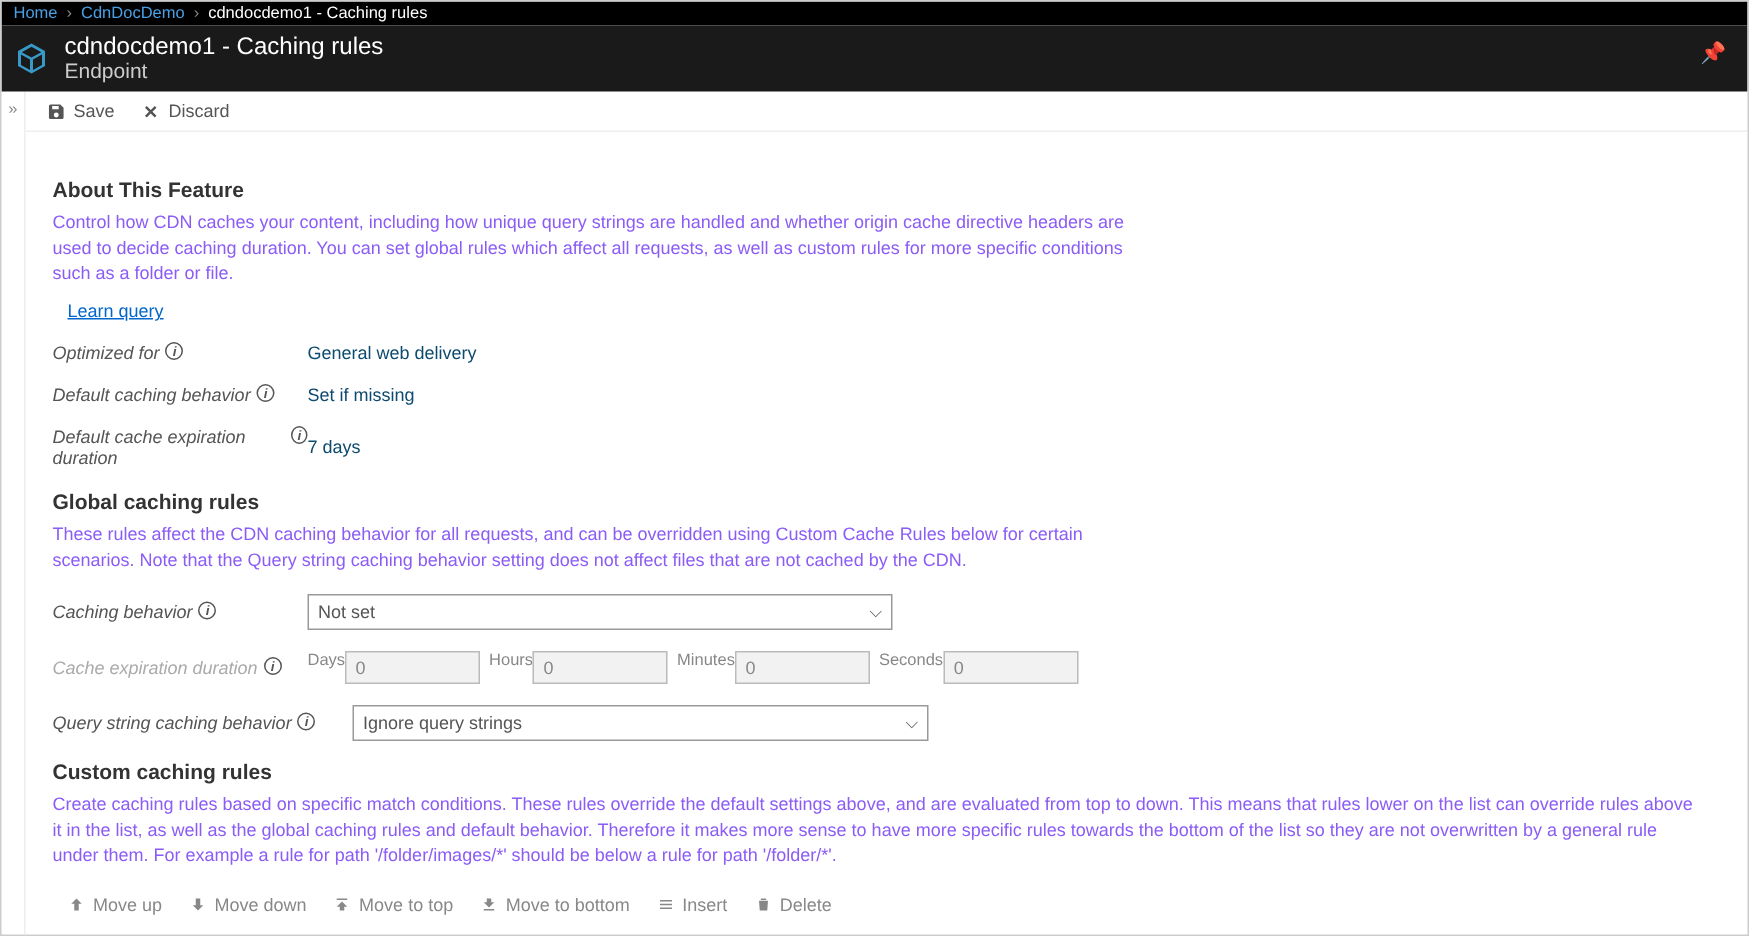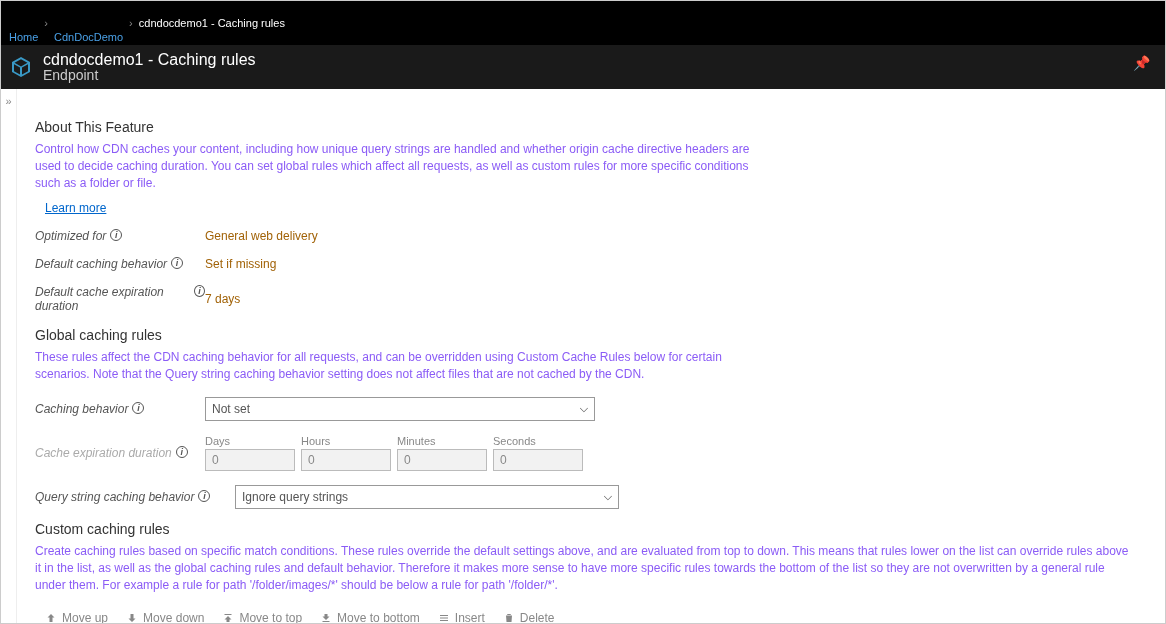--- a/index.html
+++ b/index.html
@@ -15,21 +15,21 @@
     }
     .breadcrumb-bar {
       background: #000;
       color: #fff;
       padding: 2px 8px;
       font-size: 11px;
       display: flex;
       align-items: center;
       gap: 6px;
     }
-    .breadcrumb-bar a { color: #4aa0e6; text-decoration: none; margin-top: 28px; }
+    .breadcrumb-bar a { color: #4aa0e6; text-decoration: none; }
     .breadcrumb-bar .crumb-sep { color: #888; }
     .header-bar {
       background: #1a1a1a;
       color: #fff;
       padding: 6px 8px 6px 8px;
       display: flex;
       align-items: center;
       gap: 10px;
       position: relative;
     }
@@ -56,38 +56,38 @@
       border-bottom: 1px solid #eee;
       padding: 6px 14px;
       display: flex;
       gap: 18px;
       font-size: 12px;
       color: #555;
     }
     .tbtn { display: inline-flex; align-items: center; gap: 5px; cursor: pointer; }
     .tbtn svg { width:13px; height:13px; fill:#555;}
     .content { padding: 16px 18px; }
-    h3.sect { font-size: 14px; font-weight: 400; margin: 14px 0 6px; color: #333;}
+    h3.sect { font-size: 14px; font-weight: 700; margin: 14px 0 6px; color: #333;}
     .desc { font-size: 12px; color: #8b5cf6; max-width: 720px; line-height: 1.4; }
     .desc-wide { max-width: 1100px; }
     .learn-link { display: inline-block; margin: 10px 0 0 10px; color: #0066cc; text-decoration: underline; font-size: 12px;}
     .kv-row { display: flex; align-items: center; margin-top: 14px; font-size: 12px; color:#555;}
     .kv-label { width: 170px; display:flex; gap:4px;font-style:italic;}
     .info-circle {
       display:inline-flex; width:12px; height:12px; border:1px solid #555; border-radius:50%;
       align-items:center; justify-content:center; font-size:9px; font-weight:bold; color:#555;
     }
-    .kv-value { color:#a16207; }
+    .kv-value { color:#0c4a6e; }
     .select-wide {
       width: 390px; height: 24px; border:1px solid #999; padding: 2px 6px;
       display:flex; align-items:center; justify-content:space-between; background:#fff;gap:19px;
     }
     .chev { font-size:11px; color:#555;}
     .time-group { display:flex; gap:6px; }
-    .time-col { display:flex; flex-direction:column; }
+    .time-col { display:flex; flex-direction:row; }
     .time-col label { font-size:11px; color:#888; margin-bottom:2px;}
     .time-col input {
       width:90px; height:22px; border:1px solid #bbb; background:#f2f2f2;
       padding:2px 6px; color:#888; font-size:12px;
     }
     .rules-toolbar {
       display:flex; gap:18px; color:#888; font-size:12px; margin:18px 0 8px 10px;
     }
     .rbtn { display:inline-flex; align-items:center; gap:5px; }
     .rbtn svg{width:12px;height:12px;fill:#888;}
@@ -112,25 +112,39 @@
     <div class="header-title">cdndocdemo1 - Caching rules</div>
     <div class="header-sub">Endpoint</div>
   </div>
   <span class="pin-icon">📌</span>
 </div>
 
 <div class="body-row">
   <div class="left-collapse">»</div>
   <div class="main-panel">
 
+    <div class="toolbar">
+      <span class="tbtn">
+        <svg viewBox="0 0 24 24">
+            <path d="M17 3H5a2 2 0 0 0-2 2v14a2 2 0 0 0 2 2h14a2 2 0 0 0 2-2V7l-4-4zM7 5h8v4H7V5zm5 14a3 3 0 1 1 0-6 3 3 0 0 1 0 6z"></path>
+          </svg>
+        <span>Save</span>
+      </span>
+      <span class="tbtn">
+        <svg viewBox="0 0 24 24">
+            <path d="M18 6 6 18M6 6l12 12" stroke="#555" stroke-width="3" fill="none"></path>
+          </svg>
+        <span>Discard</span>
+      </span>
+    </div>
 
     <div class="content">
       <h3 class="sect first-sect">About This Feature</h3>
       <p class="desc">Control how CDN caches your content, including how unique query strings are handled and whether origin cache directive headers are used to decide caching duration. You can set global rules which affect all requests, as well as custom rules for more specific conditions such as a folder or file.</p>
-      <a href="#" class="learn-link">Learn more</a>
+      <a href="#" class="learn-link">Learn query</a>
 
       <div class="kv-row">
         <span class="kv-label">
             <span>Optimized for</span> 
             <span class="info-circle">i</span>
           </span>
         <span class="kv-value">General web delivery</span>
       </div>
       <div class="kv-row">
         <span class="kv-label">

